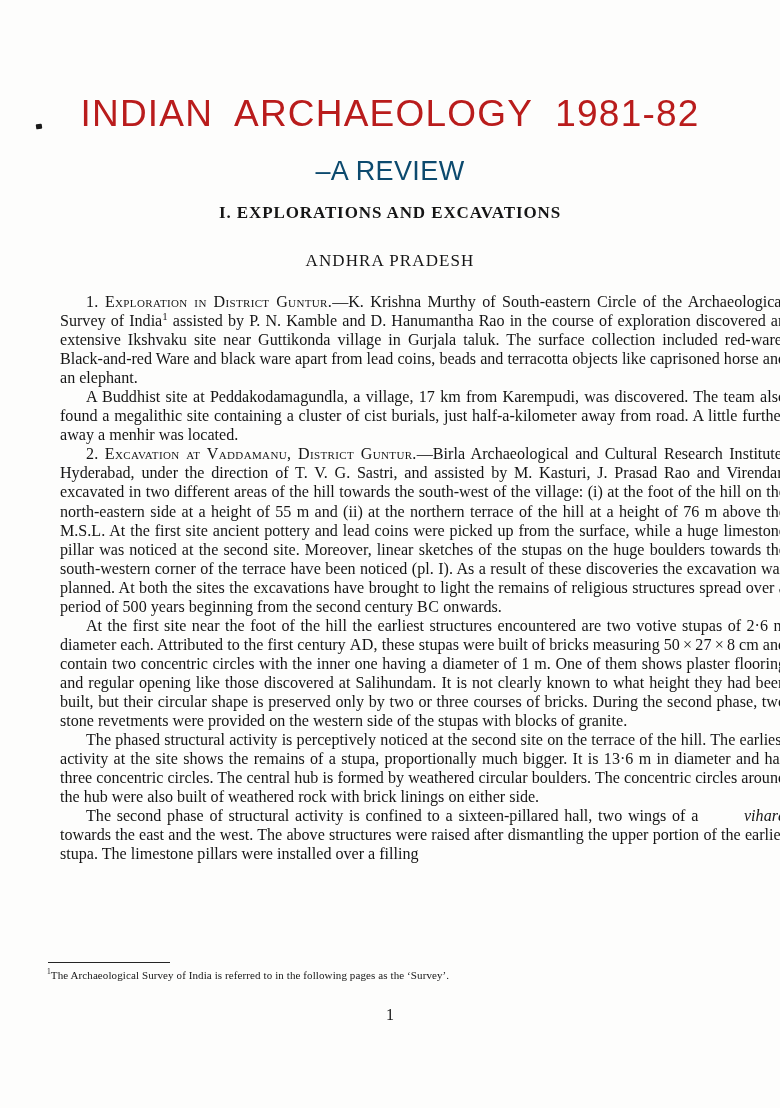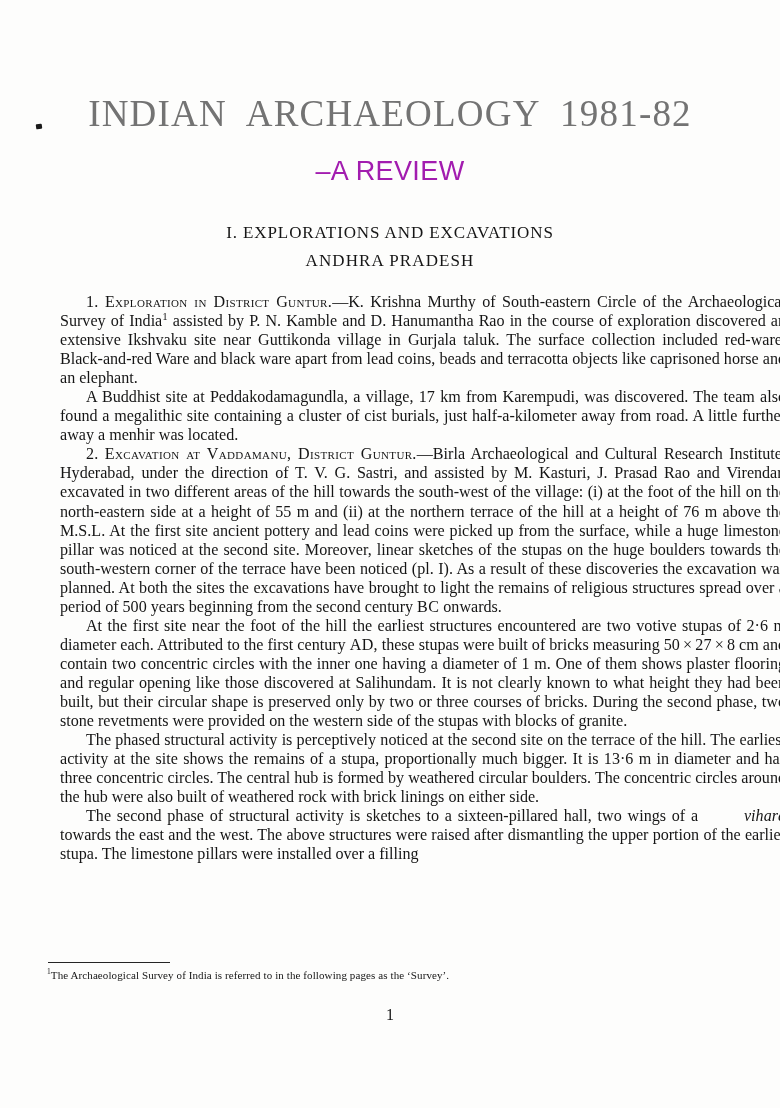--- a/index.html
+++ b/index.html
@@ -35,51 +35,50 @@
   
   .title-block {
     position: absolute;
     left: 0;
     right: 0;
     top: 95px;
     text-align: center;
   }
 
   .main-title {
-    font-family: Liberation Serif, serif;
+    font-family: Liberation Sans, sans-serif;
     font-size: 37px;
     letter-spacing: 1.2px;
     font-weight: 400;
     line-height: 1.05;
     margin: 0;
     white-space: pre;
-    color: #737373;
+    color: #b91c1c;
   }
 
   .subtitle {
     font-family: "Liberation Sans", "DejaVu Sans", sans-serif;
     font-size: 27px;
     font-weight: 400;
     letter-spacing: 0.4px;
     margin: 0;
     padding-top: 22px;
-    color: #a21caf;
+    color: #0c4a6e;
   }
 
   .section-heading {
     position: absolute;
     left: 0;
     right: 0;
     top: 203px;
     text-align: center;
     font-family: "Liberation Serif", "DejaVu Serif", serif;
     font-size: 17px;
-    font-weight: 400;
+    font-weight: 700;
     letter-spacing: 0.9px;
-    margin-top: 20px;
   }
 
   .region-heading {
     position: absolute;
     left: 0;
     right: 0;
     top: 251px;
     text-align: center;
     font-family: "Liberation Serif", "DejaVu Serif", serif;
     font-size: 17px;
@@ -175,21 +174,21 @@
     <p><span class="runin-num">1.</span> <span class="smallcaps">Exploration in District Guntur.</span><span>—</span><span>K. Krishna Murthy of South-eastern Circle of the Archaeological Survey of India</span><sup>1</sup><span> assisted by P. N. Kamble and D. Hanumantha Rao in the course of exploration discovered an extensive Ikshvaku site near Guttikonda village in Gurjala taluk. The surface collection included red-ware, Black-and-red Ware and black  ware apart from lead coins, beads and terracotta objects like caprisoned horse and an elephant.</span></p>
 
     <p>A Buddhist site at Peddakodamagundla, a village, 17 km from Karempudi, was discovered. The team also found a megalithic site containing a cluster of cist burials, just half-a-kilometer away from road. A little further away a menhir was located.</p>
 
     <p><span class="runin-num">2.</span> <span class="smallcaps">Excavation at Vaddamanu, District Guntur.</span><span>—</span><span>Birla Archaeological and Cultural Research Institute, Hyderabad, under the direction of T. V. G. Sastri, and assisted by M. Kasturi, J. Prasad Rao and Virendar, excavated in two different areas of the hill towards the south-west of the village: (i) at the foot of the hill on the north-eastern side at a height of 55 m and (ii) at the northern terrace of the hill at a height of 76 m above the M.S.L. At the first site ancient pottery and lead coins were picked up from the surface, while a huge limestone pillar was noticed at the second site. Moreover, linear sketches of the stupas on the huge boulders towards the south-western corner of the terrace have been noticed (pl. I). As a result of these discoveries the excavation was planned. At both the sites the excavations have brought to light the remains of religious structures spread over  a  period  of  500 years beginning  from  the second century </span><span class="smallcaps">BC</span><span> onwards.</span></p>
 
     <p><span>At the first site near the foot of the hill the earliest structures encountered are two votive stupas of 2·6 m diameter each. Attributed to the first century </span><span class="smallcaps">AD</span><span>, these stupas were built of bricks measuring 50 × 27 × 8 cm and contain two concentric circles with the inner one having a diameter of 1 m. One of them shows plaster flooring and regular opening like those discovered at Salihundam. It is not clearly known to what height they had been built, but their circular shape is preserved only by two or three courses of bricks. During the second phase, two stone revetments were provided on the western side of the stupas with blocks of granite.</span></p>
 
     <p>The phased structural activity is perceptively noticed at the second site on the terrace of the hill. The earliest activity at the site shows the remains of a stupa, proportionally much bigger. It is 13·6 m in diameter and has three concentric circles. The central hub is formed by weathered circular boulders. The concentric circles around the hub were also built of weathered rock with brick linings on either side.</p>
 
-    <p><span>The second phase of structural activity is sketches to a sixteen-pillared hall, two wings of a </span><em class="ital">vihara</em><span> towards the east and the west. The above structures were raised after dismantling the upper portion of the earlier stupa. The limestone pillars were installed over a filling</span></p>
+    <p><span>The second phase of structural activity is confined to a sixteen-pillared hall, two wings of a </span><em class="ital">vihara</em><span> towards the east and the west. The above structures were raised after dismantling the upper portion of the earlier stupa. The limestone pillars were installed over a filling</span></p>
 
   </div>
 
   <div class="footnote-rule"></div>
 
   <div class="footnote"><sup>1</sup><span>The Archaeological Survey of India is referred to in the following pages as the ‘Survey’.</span></div>
 
   <div class="page-number">1</div>
 
 </div>

